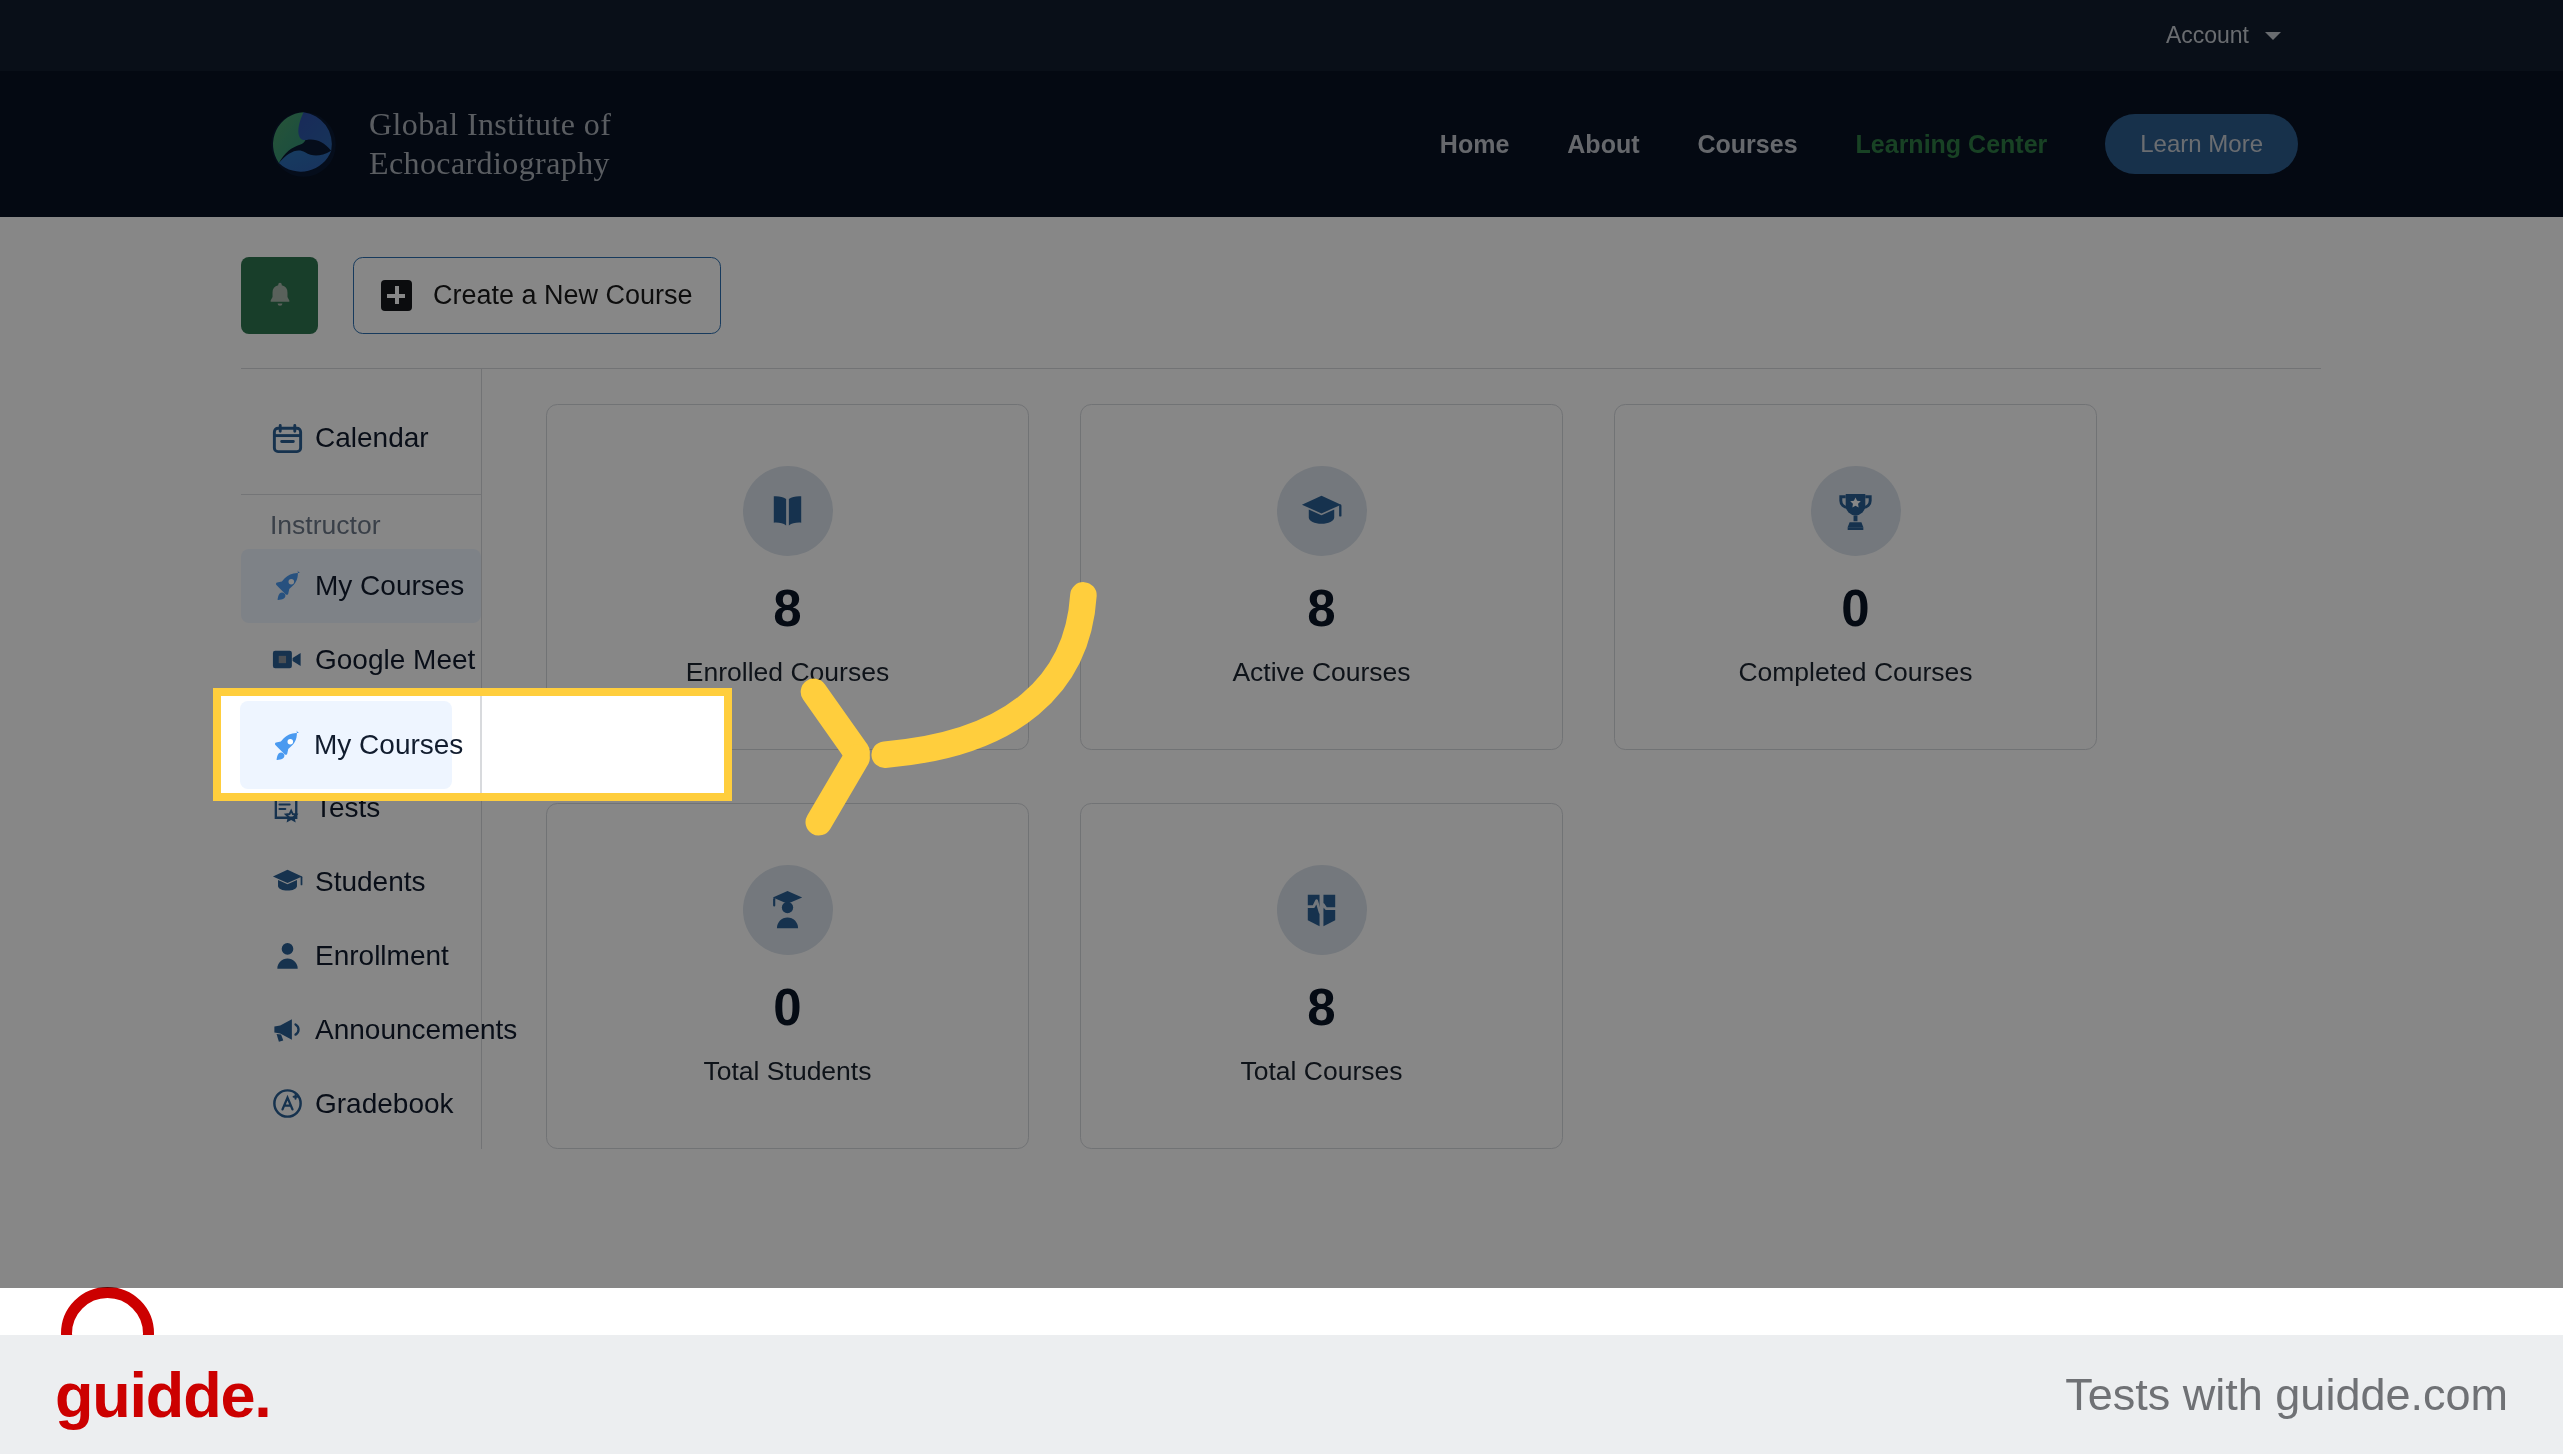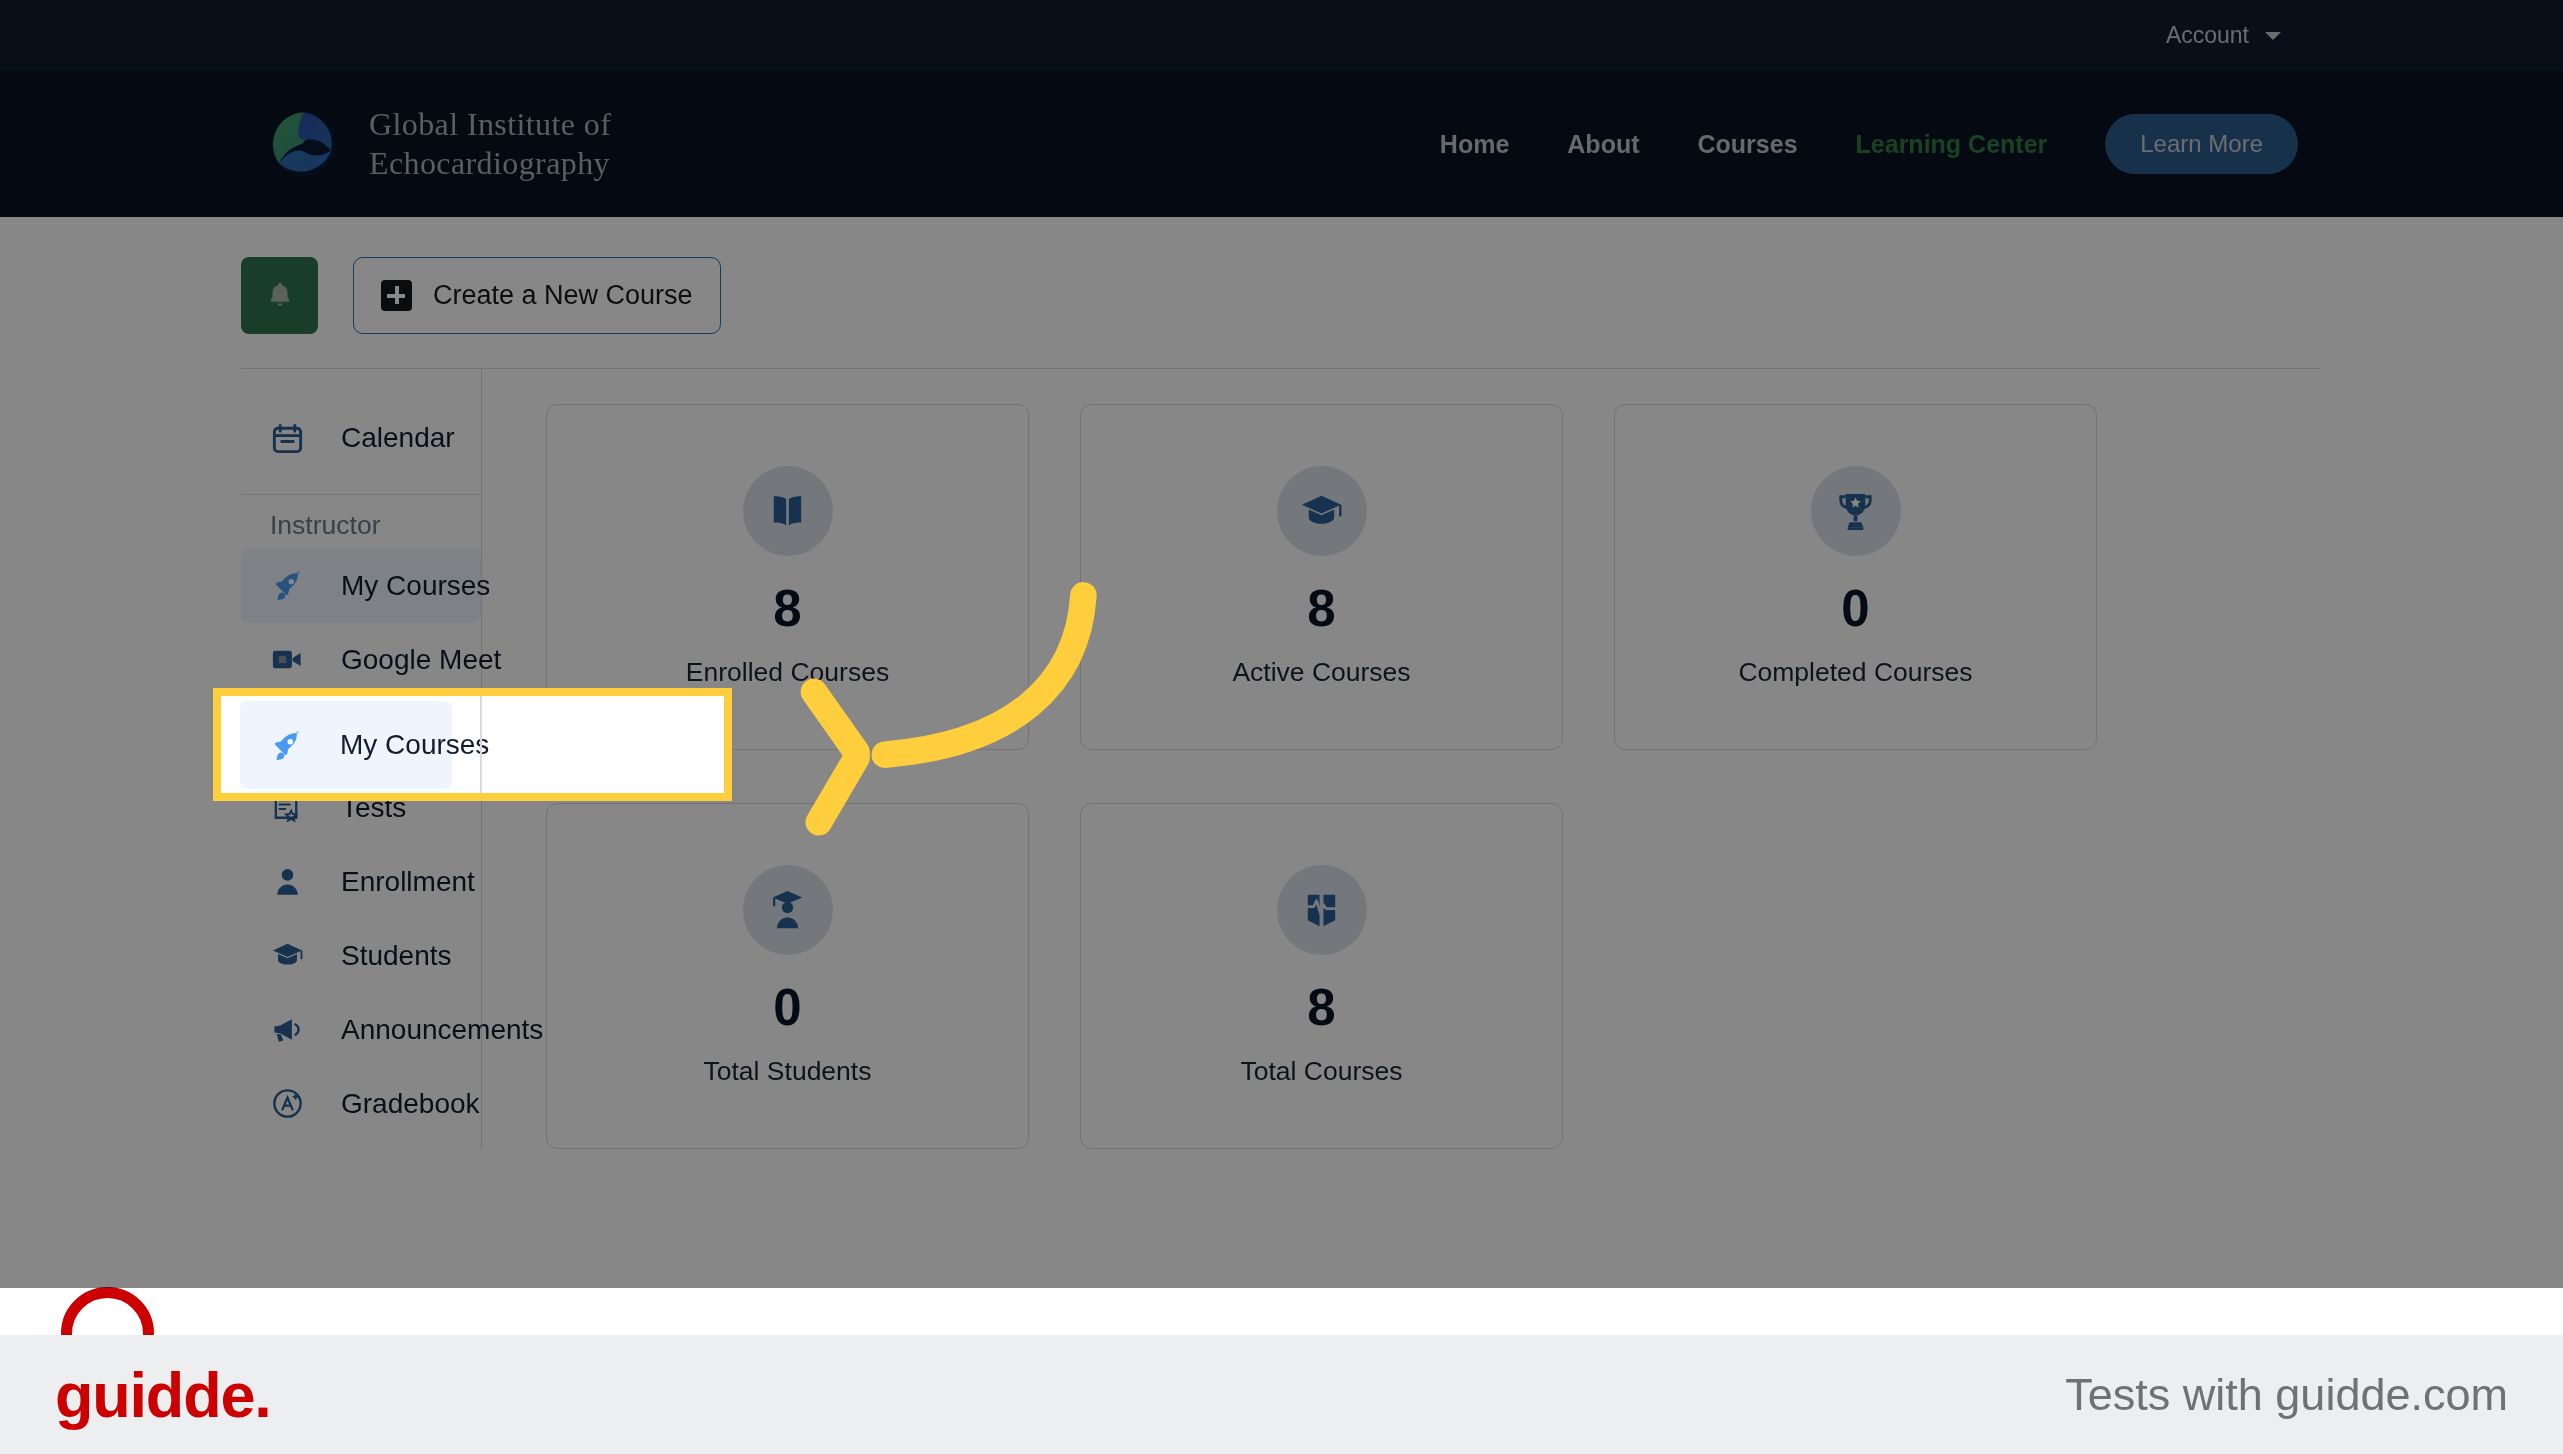--- a/index.html
+++ b/index.html
@@ -185,21 +185,21 @@
   .body-cols { display: flex; }
   .sidebar {
     width: 241px;
     border-right: 1.6px solid #d8dadd;
     padding-top: 32px;
     flex: none;
   }
   .side-item {
     display: flex;
     align-items: center;
-    gap: 36px;
+    gap: 10px;
     height: 74px;
     padding-left: 29px;
     border-radius: 8px;
     cursor: pointer;
   }
   .side-item .lbl {
     font-size: 28px;
     color: #111c2e;
     white-space: nowrap;
   }
@@ -425,33 +425,33 @@
             <svg class="side-icon" viewBox="0 0 24 24">
               <path d="M4 3h11l3 3v13H4z" fill="none" stroke="#2a5f94" stroke-width="1.6"></path>
               <path d="M6.5 7h7M6.5 10h7M6.5 13h4" stroke="#2a5f94" stroke-width="1.4" stroke-linecap="round"></path>
               <path d="M14.5 14.2l1.1 2.3 2.5.3-1.9 1.8.5 2.5-2.2-1.2-2.2 1.2.5-2.5-1.9-1.8 2.5-.3z" fill="none" stroke="#2a5f94" stroke-width="1.3"></path>
             </svg>
             <span class="lbl">Tests</span>
           </div>
 
           <div class="side-item">
             <svg class="side-icon" viewBox="0 0 24 24">
-              <circle cx="12" cy="7.5" r="4" fill="#2a5f94"></circle>
-              <path d="M5 21c0-4 3.2-7 7-7s7 3 7 7z" fill="#2a5f94"></path>
-            </svg>
-            <span class="lbl">Enrollment</span>
-          </div>
-
-          <div class="side-item">
-            <svg class="side-icon" viewBox="0 0 24 24">
               <path d="M12 4L2 8.5l10 4.5 10-4.5z" fill="#2a5f94"></path>
               <path d="M5.5 11v4c0 1.8 3 3.2 6.5 3.2s6.5-1.4 6.5-3.2v-4l-6.5 2.9z" fill="#2a5f94"></path>
               <path d="M21.6 9v5" stroke="#2a5f94" stroke-width="1.2" stroke-linecap="round"></path>
             </svg>
             <span class="lbl">Students</span>
+          </div>
+
+          <div class="side-item">
+            <svg class="side-icon" viewBox="0 0 24 24">
+              <circle cx="12" cy="7.5" r="4" fill="#2a5f94"></circle>
+              <path d="M5 21c0-4 3.2-7 7-7s7 3 7 7z" fill="#2a5f94"></path>
+            </svg>
+            <span class="lbl">Enrollment</span>
           </div>
 
           <div class="side-item">
             <svg class="side-icon" viewBox="0 0 24 24">
               <path d="M3 10v4l4 .8 8 4.2V5L7 9.2z" fill="#2a5f94"></path>
               <path d="M4.5 15l1.6 5.4 3-.8-1.5-4.1z" fill="#2a5f94"></path>
               <path d="M17.5 8.5a4 4 0 0 1 0 7" stroke="#2a5f94" stroke-width="1.6" fill="none" stroke-linecap="round"></path>
             </svg>
             <span class="lbl">Announcements</span>
           </div>

